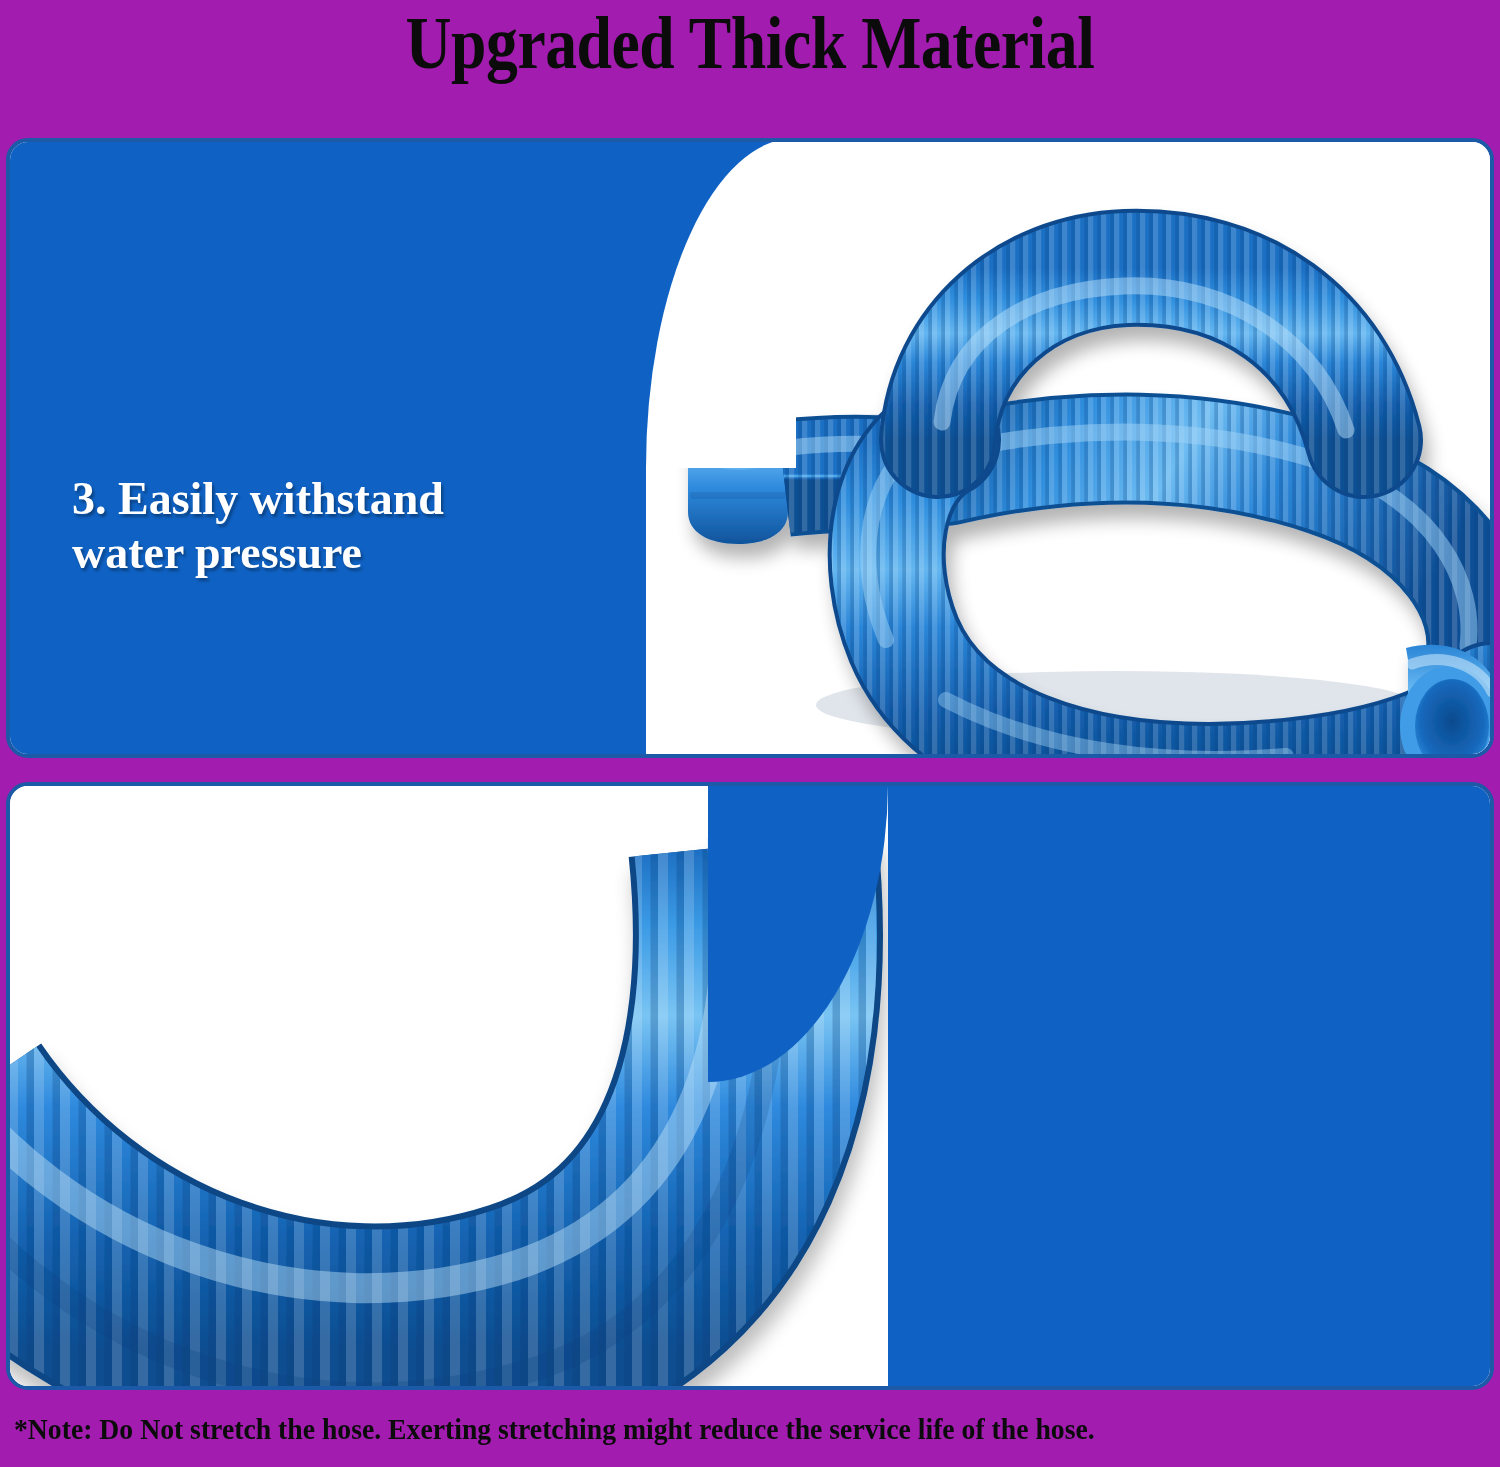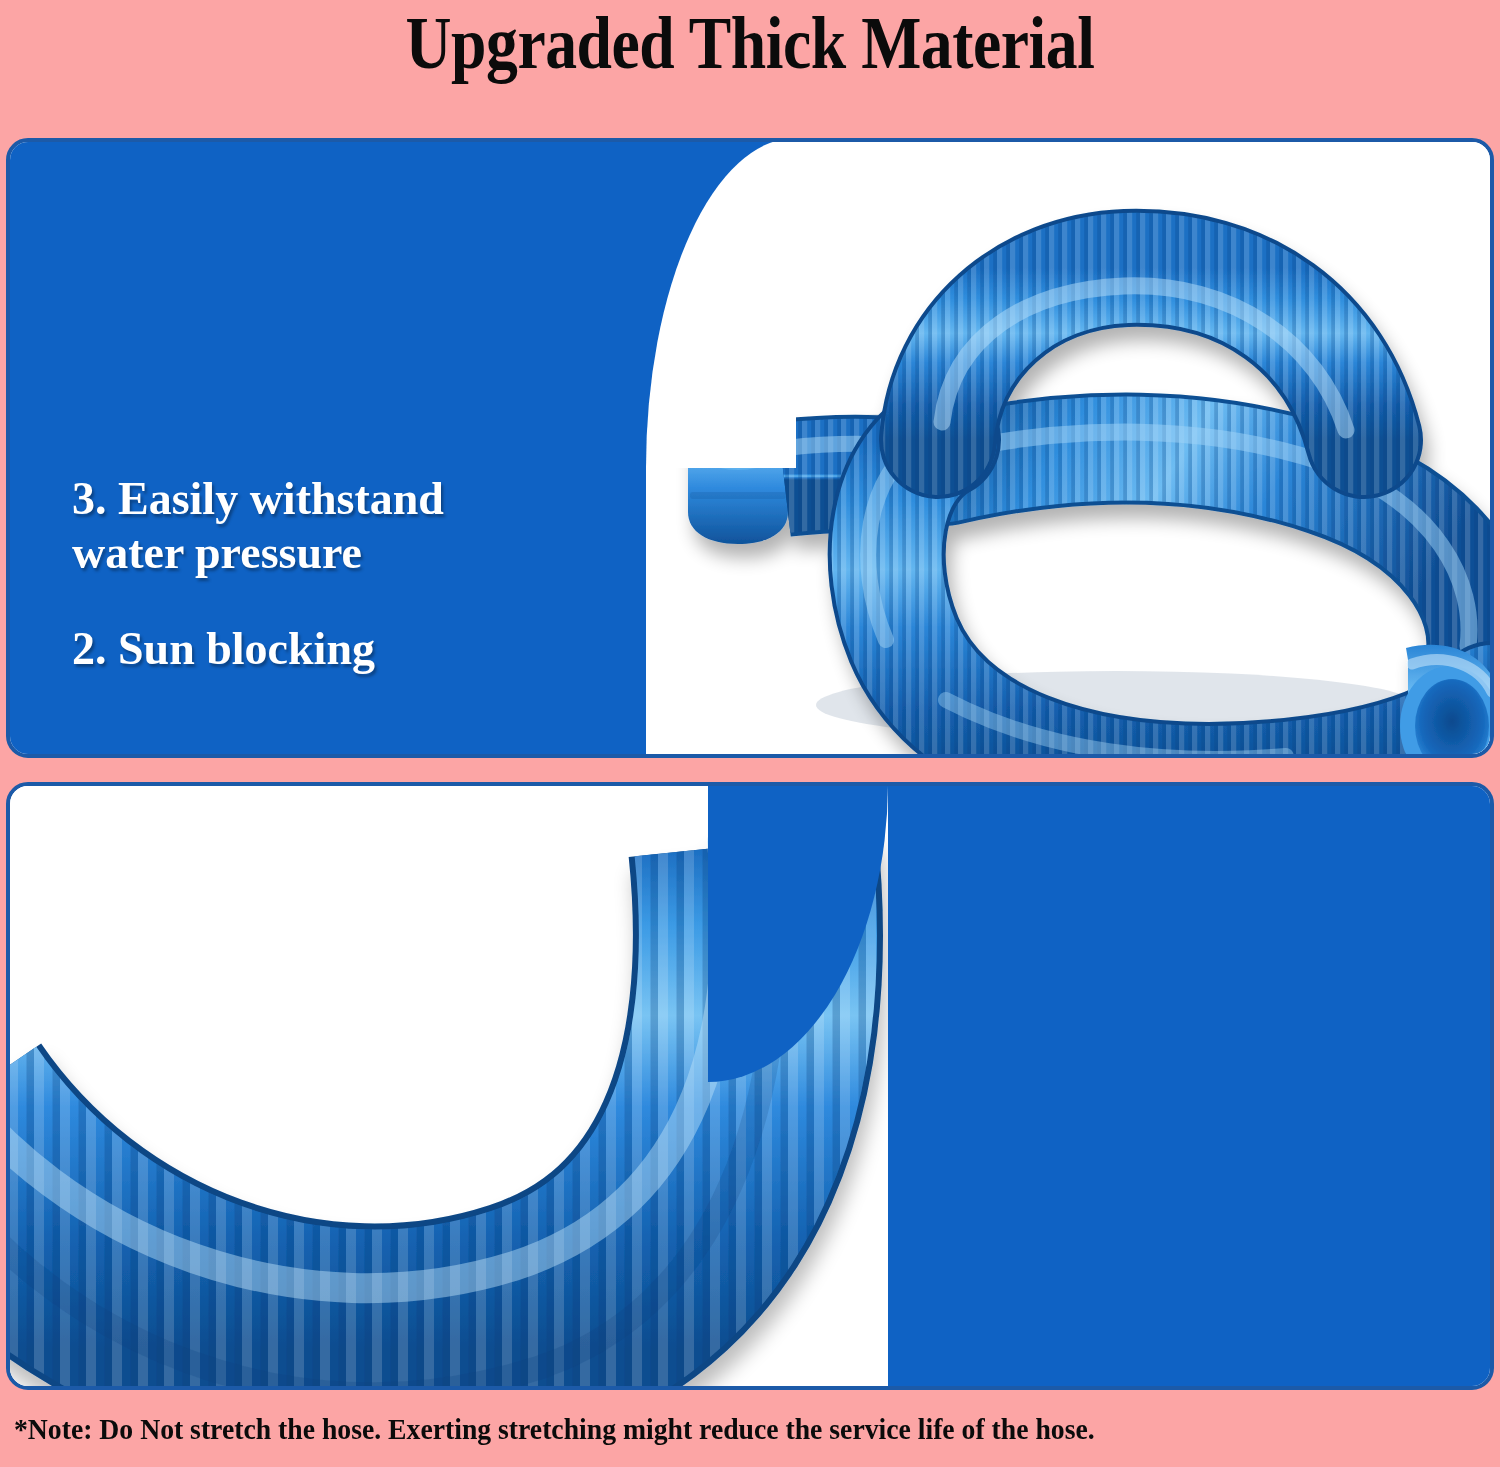--- a/index.html
+++ b/index.html
@@ -2,21 +2,21 @@
 <html><head>
 <meta charset="utf-8">
 <style>
   html,body{margin:0;padding:0;background:#ffffff;}
   body{
     width:1500px;height:1467px;
     font-family:"Liberation Serif", serif;
     overflow:hidden;
     position:relative;
   }
-  .page{position:relative;width:1500px;height:1467px;background:#fca5a5;}
+  .page{position:relative;width:1500px;height:1467px;background:#a21caf;}
 
   
   .title{
     position:absolute;left:0;top:2px;width:1500px;
     text-align:center;
     font-family:"Liberation Serif", serif;
     font-weight:bold;
     font-size:74px;
     line-height:82px;
     letter-spacing:-0.5px;
@@ -221,21 +221,20 @@
             <path d="M 766 524 C 800 512, 834 526, 846 552" fill="none" stroke="#cfe9fb" stroke-width="11" stroke-linecap="round" opacity="0.55"></path>
           </g>
         </g>
       </svg>
       <div id="top-photo-corner"></div>
     </div>
 
     <div class="feature-list" id="features-left">
       <div class="feature">3. Easily withstand
     water pressure</div>
-      <div class="feature">2. Sun blocking</div>
     </div>
   </div>
 
   <div class="panel" id="panel-bottom">
 
     <div id="panel-bottom-blue"></div>
 
     <div id="panel-bottom-photo">
       <svg width="880" height="612" viewBox="0 0 880 612">
         <defs>

